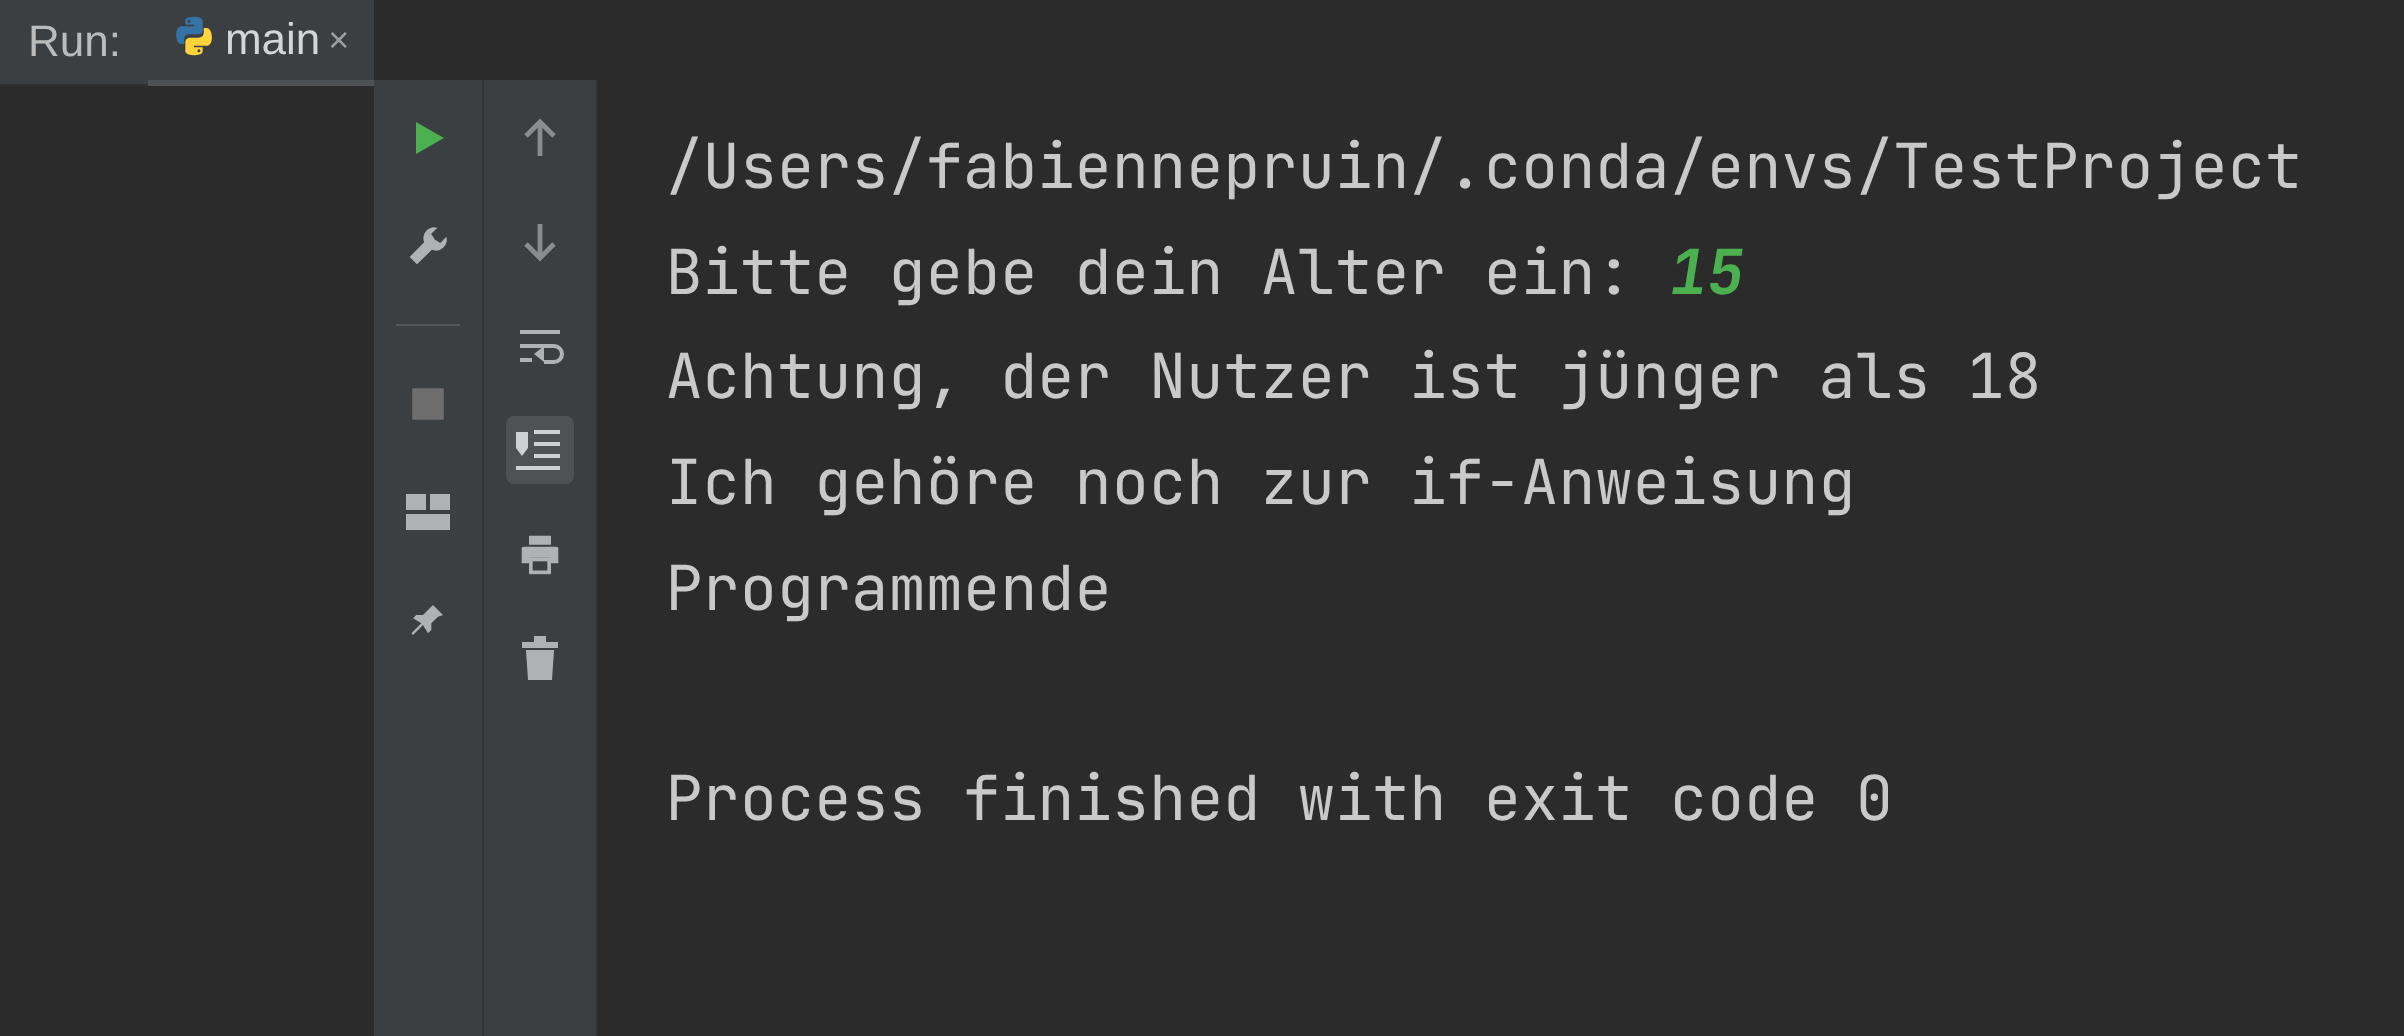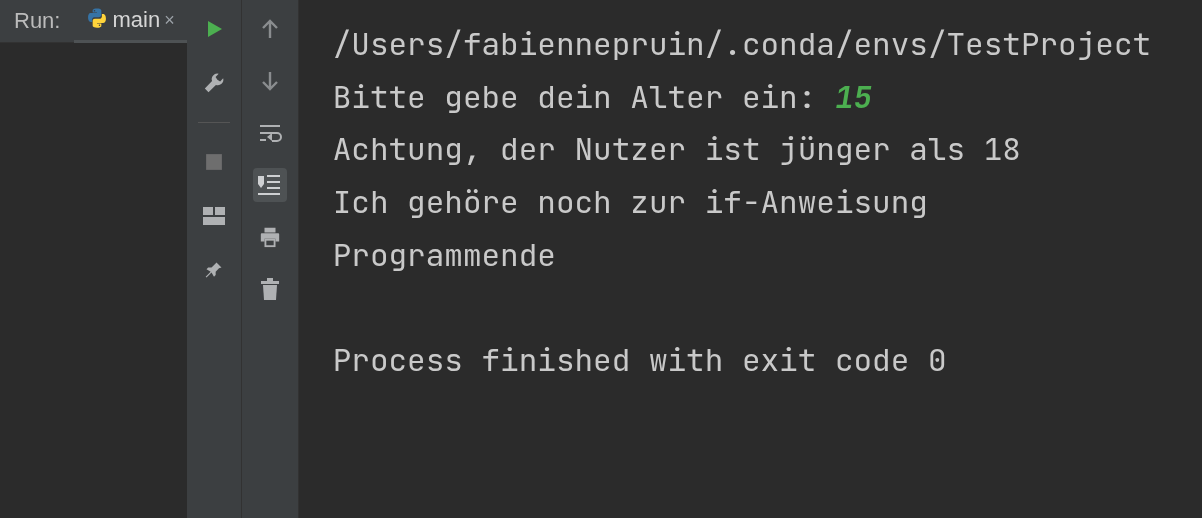--- a/index.html
+++ b/index.html
@@ -52,20 +52,21 @@
     cursor: pointer;
   }
   .py-icon {
     width: 22px;
     height: 22px;
   }
   .body {
     display: flex;
     flex: 1;
     min-height: 0;
+    margin-top: 40px;
   }
   .gutter1 {
     width: 54px;
     background: #3c3f41;
     border-right: 1px solid #323232;
     display: flex;
     flex-direction: column;
     align-items: center;
     padding-top: 12px;
     gap: 20px;

